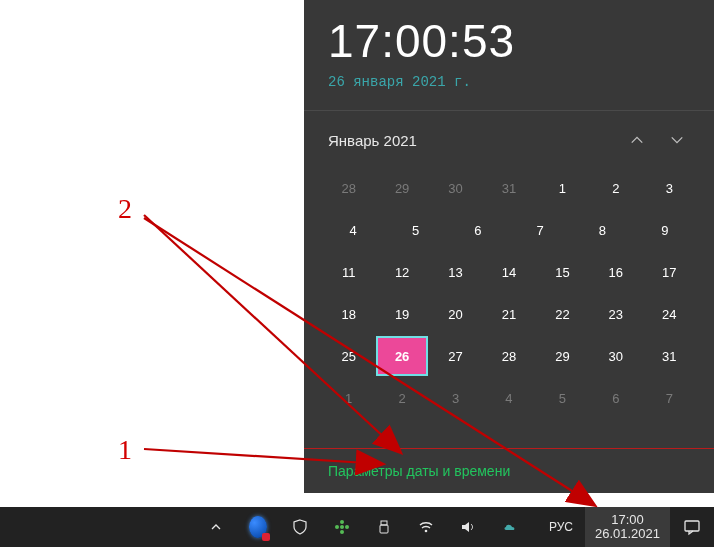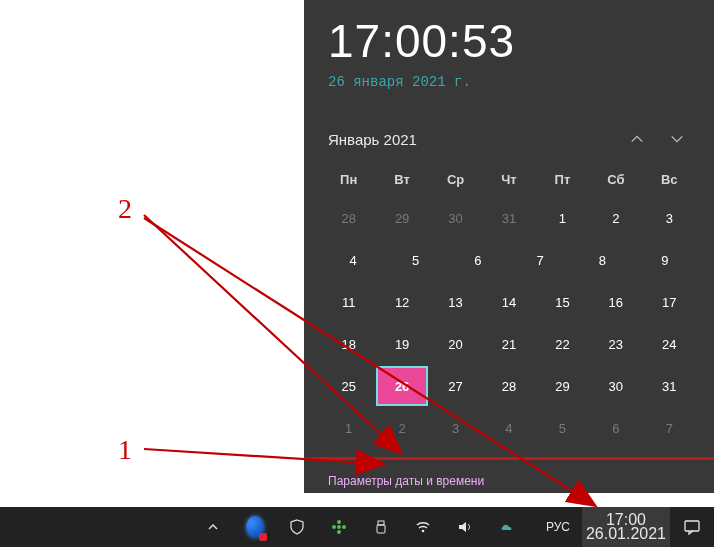--- a/index.html
+++ b/index.html
@@ -96,23 +96,23 @@
   }
   .cell.dim { color: #7a7a7a; }
   .cell.today {
     background: #ec4899;
     outline: 2px solid #6fe0e5;
     outline-offset: -2px;
     font-weight: 700;
   }
   .settings-link {
     padding: 14px 24px;
-    color: #f0abfc;
-    font-size: 12px;
-    border-top: 3px solid #b91c1c;
+    color: #22c55e;
+    font-size: 14px;
+    border-top: 1px solid #b91c1c;
     cursor: pointer;
     margin-top: auto;
   }
   .taskbar {
     position: absolute;
     left: 0; right: 0; bottom: 0;
     height: 40px;
     background: #222;
     display: flex;
     align-items: stretch;
@@ -150,23 +150,23 @@
   }
   .lang {
     color: #e6e6e6;
     font-size: 12px;
     padding: 0 6px;
     display:flex;
     align-items:center;
   }
   .clock-tray {
     color: #e6e6e6;
-    font-size: 16px;
+    font-size: 13px;
     line-height: 14px;
-    padding: 5px 4px;
+    padding: 5px 10px;
     text-align: center;
     background: #3a3a3a;
     display:flex;
     flex-direction:column;
     justify-content:center;
     cursor:pointer;
   }
   .action-center {
     width: 44px;
     display:flex;
@@ -214,29 +214,20 @@
         </svg>
     </div>
     <div class="nav-btn">
       <svg viewBox="0 0 16 16">
           <path d="M2 5 L8 11 L14 5" stroke="currentColor" stroke-width="1.5" fill="none"></path>
         </svg>
     </div>
   </div>
 
   <div class="calendar">
-    <div class="row" id="dow-row">
-        <div class="dow">Пн</div>
-        <div class="dow">Вт</div>
-        <div class="dow">Ср</div>
-        <div class="dow">Чт</div>
-        <div class="dow">Пт</div>
-        <div class="dow">Сб</div>
-        <div class="dow">Вс</div>
-      </div>
     <div id="weeks">
         <div class="row">
           <div class="cell dim">28</div>
           <div class="cell dim">29</div>
           <div class="cell dim">30</div>
           <div class="cell dim">31</div>
           <div class="cell">1</div>
           <div class="cell">2</div>
           <div class="cell">3</div>
         </div>

